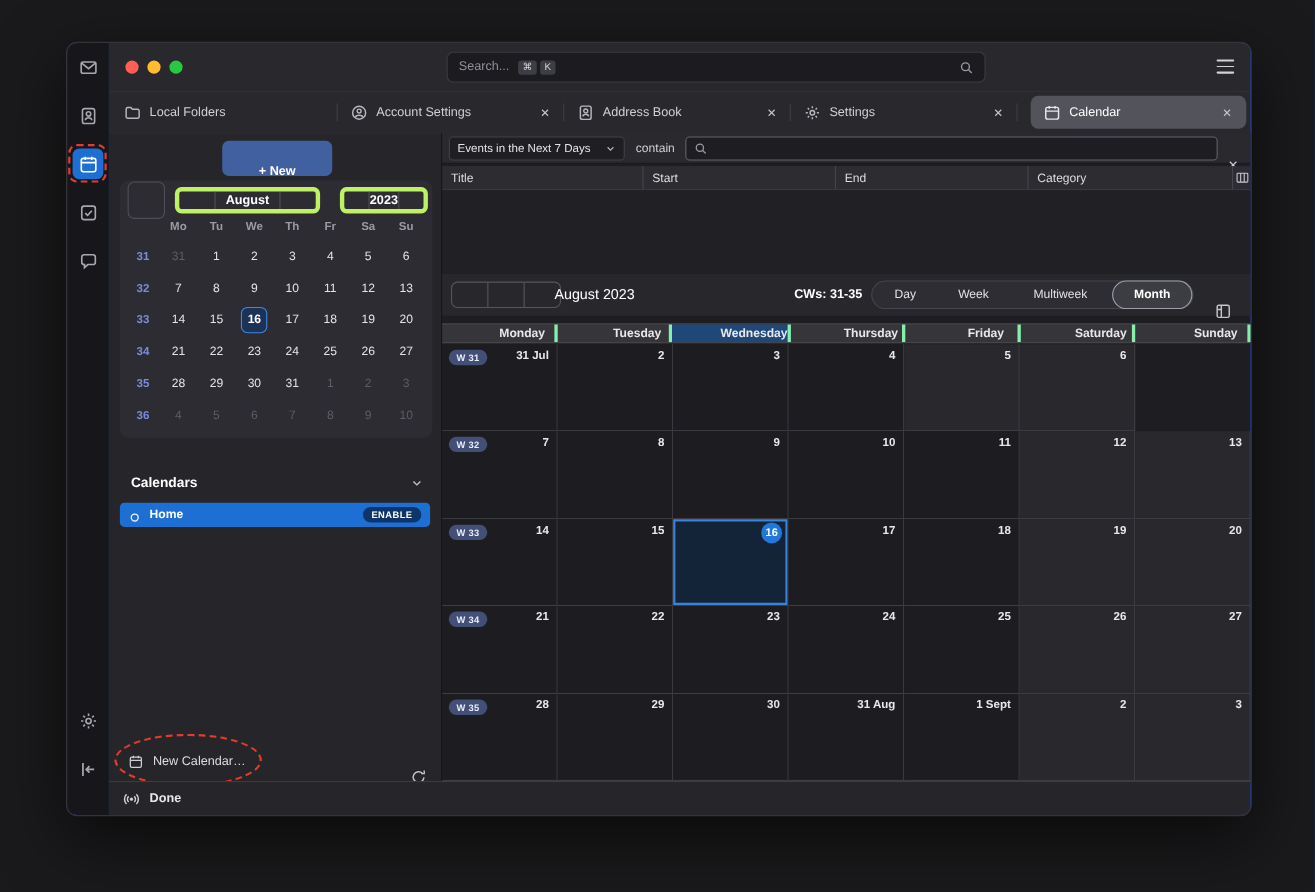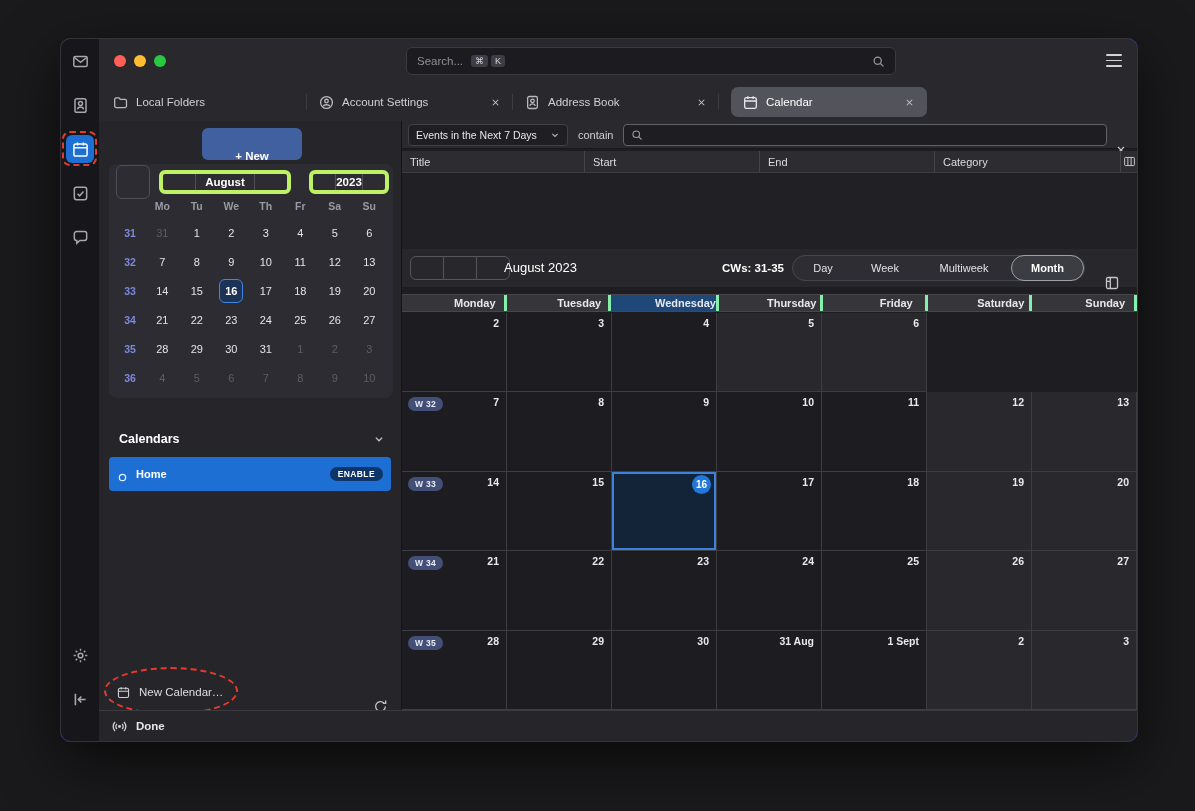--- a/index.html
+++ b/index.html
@@ -66,21 +66,21 @@
   .mc-grid{position:absolute;left:6px;top:30px;display:grid;grid-template-columns:30px repeat(7,34.5px);
            grid-template-rows:24px repeat(6,29px);align-items:center;justify-items:center;}
   .mc-h{font-size:10.5px;font-weight:700;color:#9a9aa2;}
   .mc-wn{font-size:10.5px;font-weight:700;color:#7d89dc;}
   .mc-d{width:24px;height:24px;display:flex;align-items:center;justify-content:center;font-size:11px;color:#e4e4e8;border-radius:6px;}
   .mc-d.muted{color:#5d5d66;}
   .mc-d.selected{border:1.5px solid #3f87e0;background:#1c3357;color:#fff;font-weight:700;}
   .cal-head{position:absolute;left:20px;top:308px;right:16px;height:20px;display:flex;align-items:center;color:#fff;font-size:12.5px;font-weight:700;}
   .cal-head .chev{margin-left:auto;color:#c5c5cc;}
   .cal-list{position:absolute;left:10px;top:336px;right:10px;}
-  .cal-item{height:34px;background:var(--accent);border-radius:4px;display:flex;align-items:center;padding:0 8px;gap:8px;}
+  .cal-item{height:22px;background:var(--accent);border-radius:4px;display:flex;align-items:center;padding:0 8px;gap:8px;}
   .cal-dot{width:11px;height:11px;color:#eaf2ff;}
   .cal-dot svg{width:100%;height:100%;}
   .cal-item-label{font-size:11px;font-weight:700;color:#fff;}
   .cal-badge{margin-left:auto;background:#0e3569;color:#fff;font-size:8.5px;font-weight:700;letter-spacing:.4px;padding:2px 8px;border-radius:9px;}
   .new-cal-row{position:absolute;left:18px;top:562px;height:18px;display:flex;align-items:center;gap:9px;color:#dedee2;font-size:11.5px;}
   .new-cal-row .ic{color:#cfcfd5;}
   .refresh-btn{position:absolute;right:12px;top:562px;width:16px;height:16px;color:#c2c2c9;}
   .annot-ellipse{position:absolute;left:5px;top:546px;width:134px;height:48px;border:2px dashed var(--annot);border-radius:50%;pointer-events:none;}
 
   
@@ -240,20 +240,34 @@
         </div>
         <div class="tab">
           <span class="tic ic">
             <svg viewBox="0 0 16 16" fill="none" stroke="currentColor" stroke-width="1.4">
               <rect x="2.8" y="1.6" width="10.4" height="12.8" rx="1.8"></rect>
               <circle cx="8" cy="6.2" r="1.9"></circle>
               <path d="M5.2 11.6c.4-2.8 5.2-2.8 5.6 0"></path>
             </svg>
           </span>
           <span class="tlabel">Address Book</span>
+          <span class="tclose ic">
+            <svg viewBox="0 0 16 16" fill="none" stroke="currentColor" stroke-width="1.5">
+              <path d="M4 4l8 8M12 4l-8 8"></path>
+            </svg>
+          </span>
+        </div>
+        <div class="tab">
+          <span class="tic ic">
+            <svg viewBox="0 0 16 16" fill="none" stroke="currentColor" stroke-width="1.4">
+              <circle cx="8" cy="8" r="2.2"></circle>
+              <path d="M8 1.6v2M8 12.4v2M1.6 8h2M12.4 8h2M3.5 3.5l1.4 1.4M11.1 11.1l1.4 1.4M12.5 3.5l-1.4 1.4M4.9 11.1l-1.4 1.4"></path>
+            </svg>
+          </span>
+          <span class="tlabel">Settings</span>
           <span class="tclose ic">
             <svg viewBox="0 0 16 16" fill="none" stroke="currentColor" stroke-width="1.5">
               <path d="M4 4l8 8M12 4l-8 8"></path>
             </svg>
           </span>
         </div>
         <div class="tab active">
           <span class="tic ic">
             <svg viewBox="0 0 16 16" fill="none" stroke="currentColor" stroke-width="1.4">
               <rect x="1.8" y="2.8" width="12.4" height="11.4" rx="1.8"></rect>
@@ -516,20 +530,24 @@
           <div class="dh-cell">Tuesday</div>
           <div class="dh-cell today">Wednesday</div>
           <div class="dh-cell">Thursday</div>
           <div class="dh-cell">Friday</div>
           <div class="dh-cell">Saturday</div>
           <div class="dh-cell">Sunday</div>
         </div>
       <div class="mgrid">
           <div class="mrow">
             <div class="mcell">
+              <span class="wbadge">W 31</span>
+              <span class="date">31 Jul</span>
+            </div>
+            <div class="mcell">
               <span class="date">2</span>
             </div>
             <div class="mcell">
               <span class="date">3</span>
             </div>
             <div class="mcell">
               <span class="date">4</span>
             </div>
             <div class="mcell weekend">
               <span class="date">5</span>

